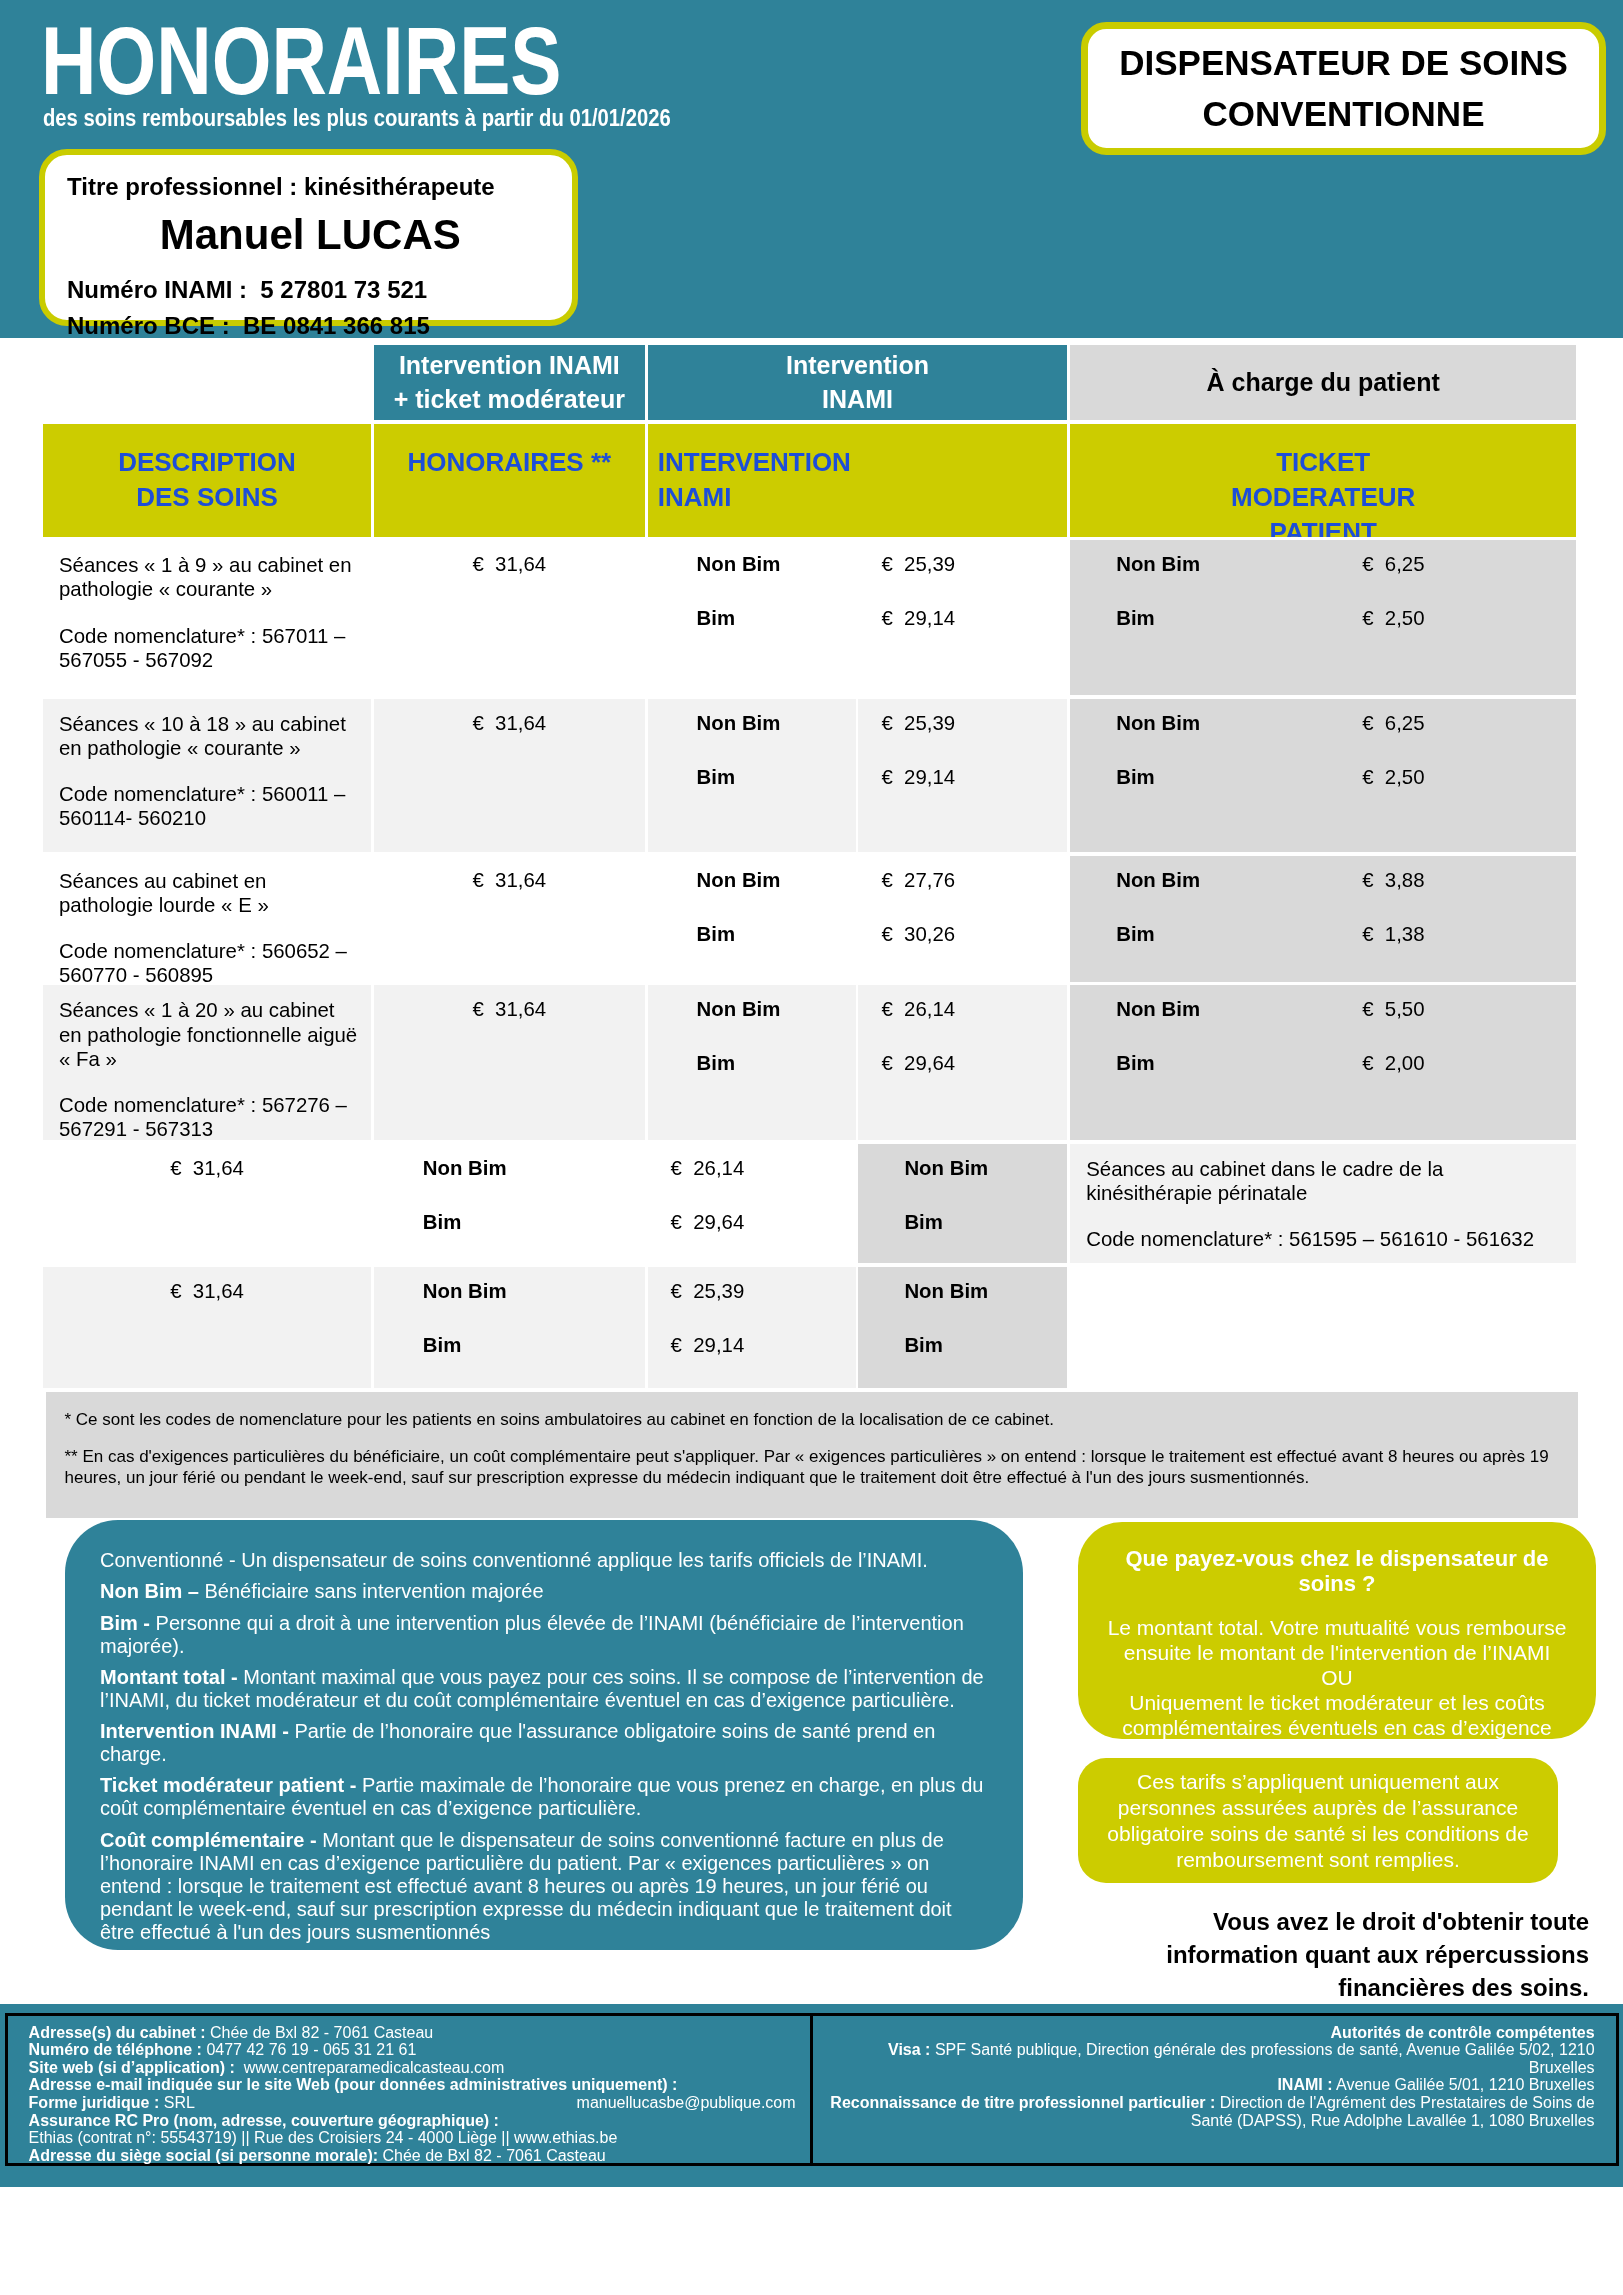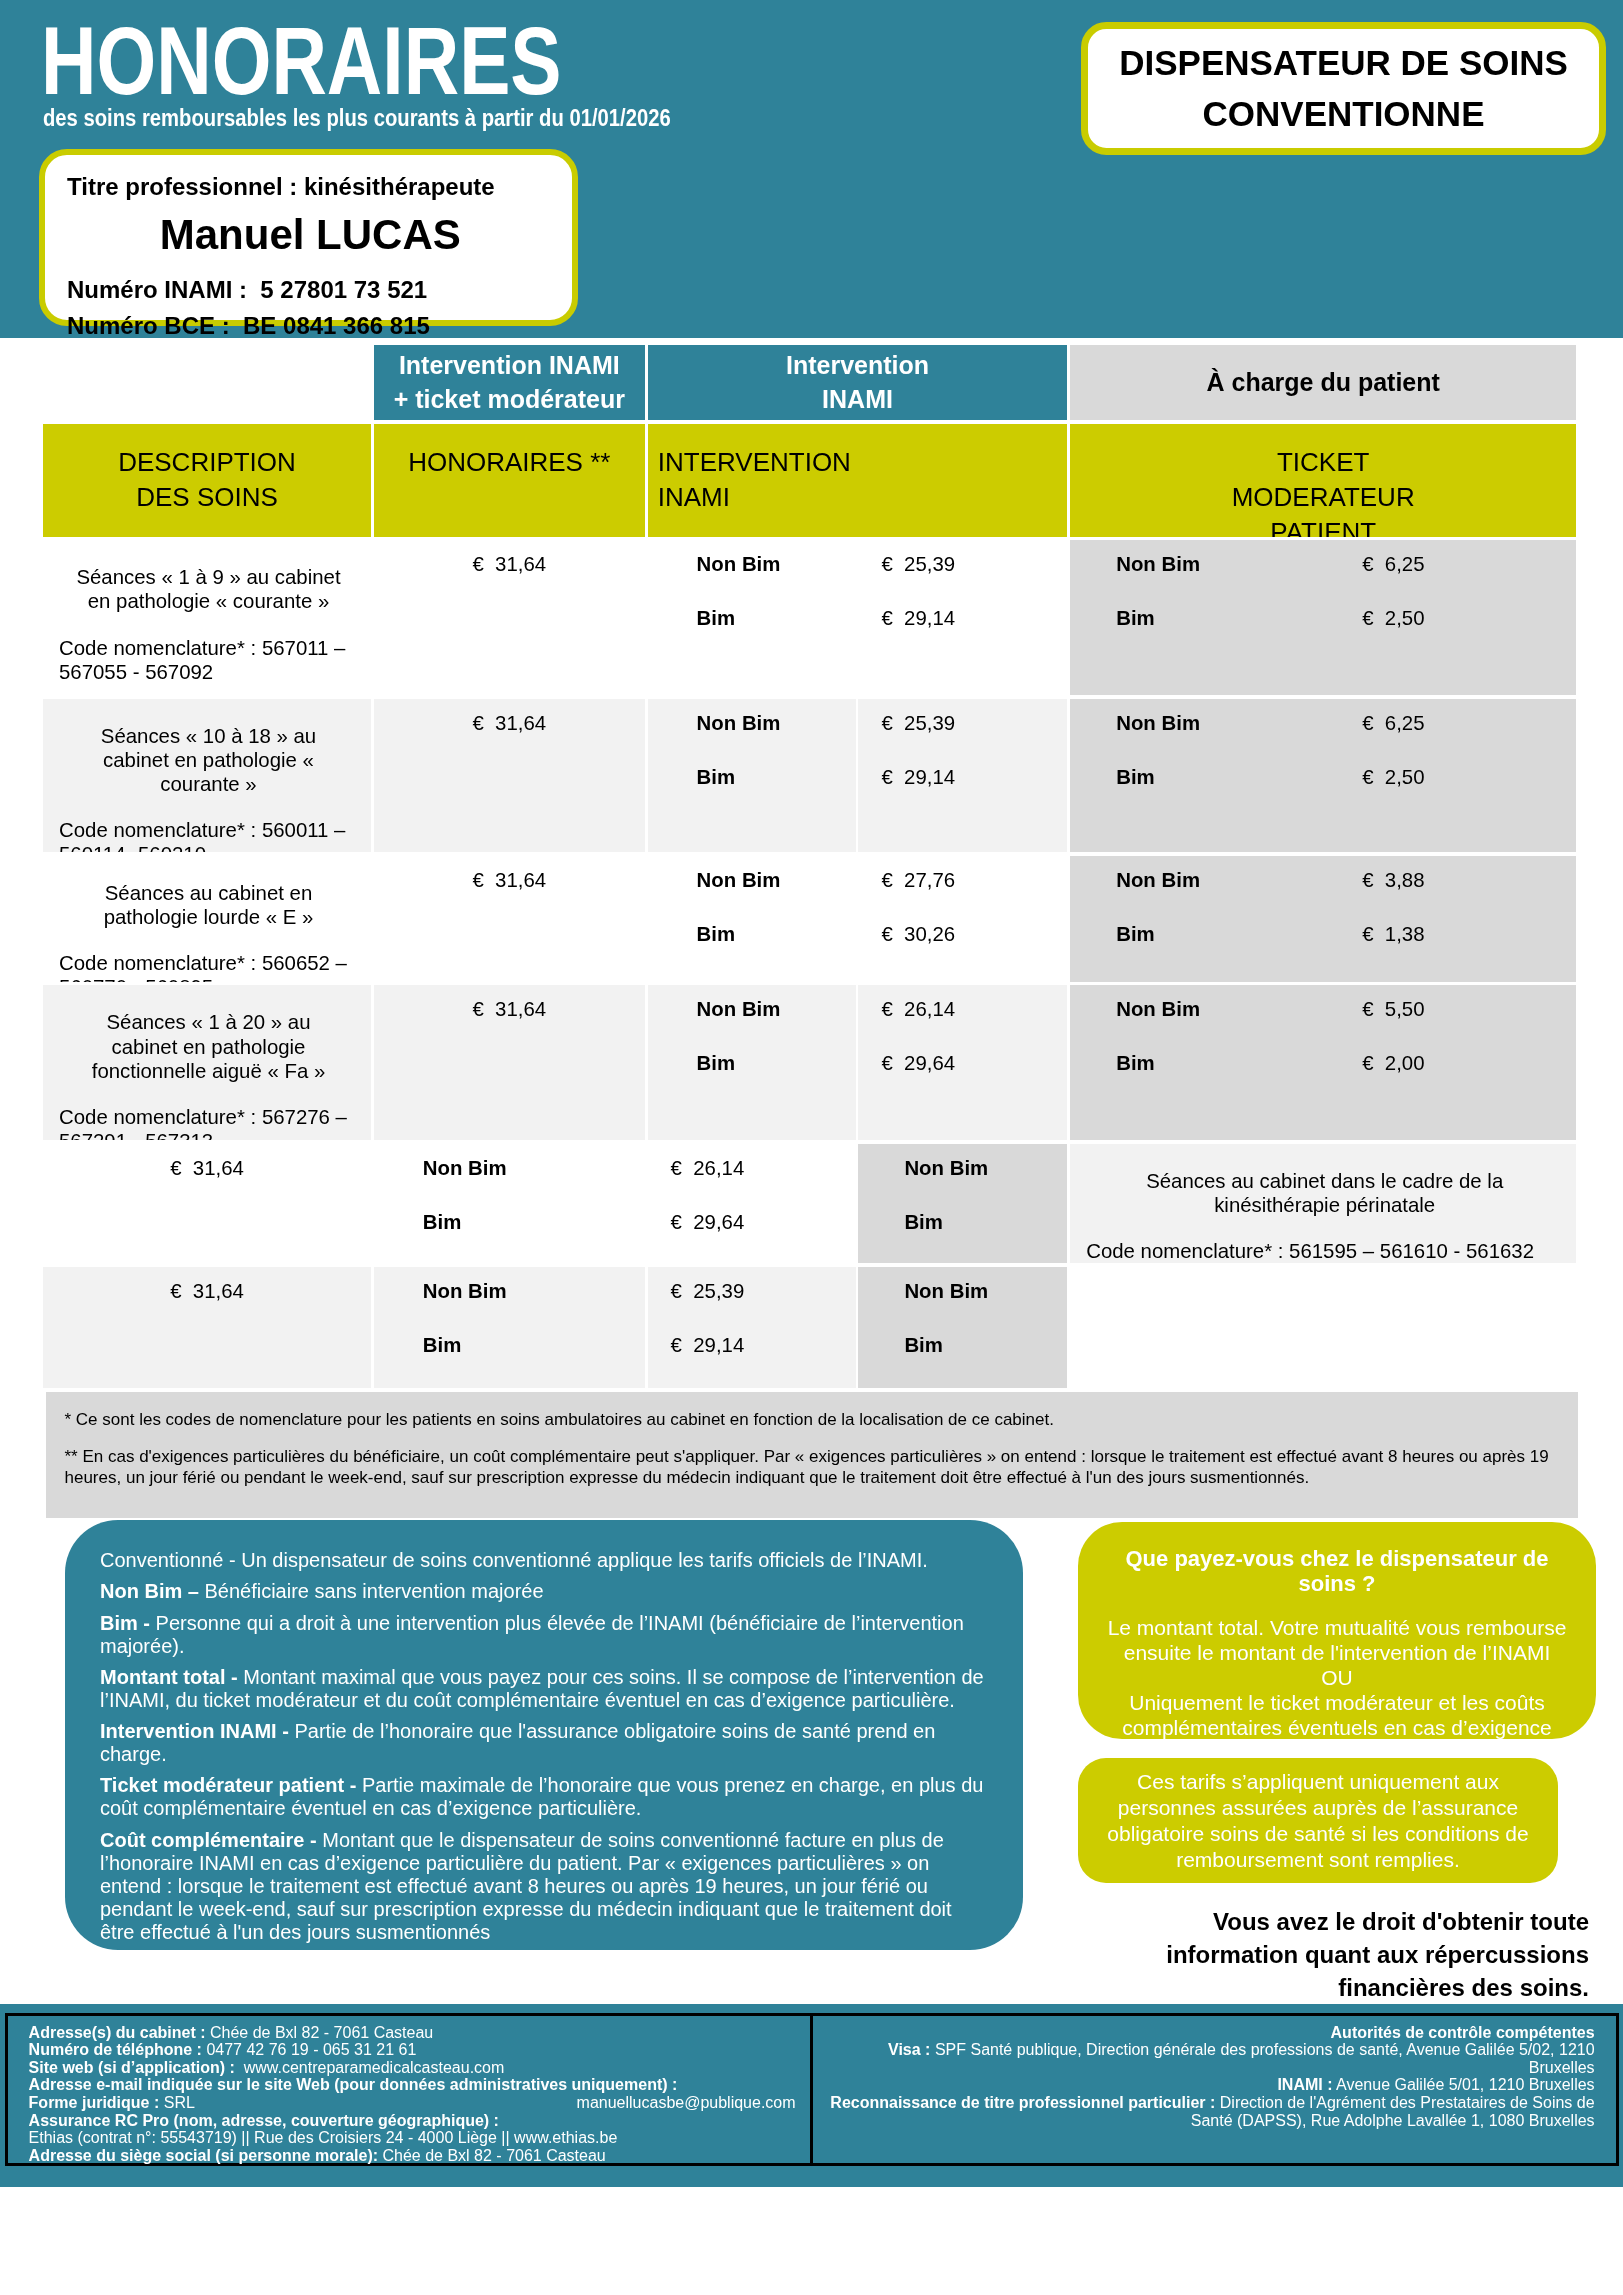--- a/index.html
+++ b/index.html
@@ -26,30 +26,30 @@
   
   .tbl{position:absolute;left:43px;top:345px;width:1532px;display:grid;
        grid-template-columns:328px 271px 208px 209px 506px;
        grid-template-rows:75px 113px 155px 153px 126px 155px 119px 121px;
        gap:3.7px 2.8px;}
   .cell{position:relative;box-sizing:border-box;overflow:hidden;}
   .gh{background:#2F8299;color:#fff;font-size:25px;font-weight:bold;display:flex;
       align-items:center;justify-content:center;text-align:center;white-space:pre-line;line-height:1.35;}
   .gh-gray{background:#D9D9D9;color:#000;font-size:25px;font-weight:bold;display:flex;
            align-items:center;justify-content:center;text-align:center;}
-  .yh{background:#CCCC00;color:#000000;font-size:26px;font-weight:normal;white-space:pre-line;
+  .yh{background:#CCCC00;color:#1d4ed8;font-size:26px;font-weight:bold;white-space:pre-line;
       line-height:1.35;padding-top:21px;box-sizing:border-box;}
   .yh.ctr{text-align:center;}
   .yh.lft{text-align:left;padding-left:10.2px;}
   .span2{grid-column:3/5;}
   .rowbg0{background:#ffffff;}
   .rowbg1{background:#F2F2F2;}
   .tkbg{background:#D9D9D9;}
   .desc-cell{padding:13px 13px 0 16px;font-size:20.4px;line-height:1.18;}
-  .desc{margin:12px;text-align:center;}
+  .desc{margin:0;}
   .code{margin:22px 0 0 0;}
   .fee-cell{padding-top:13px;text-align:center;font-size:20.4px;}
   .lab{position:absolute;font-size:20.4px;font-weight:bold;white-space:nowrap;}
   .val{position:absolute;font-size:20.4px;white-space:nowrap;}
   .t28{top:13px;} .t145{top:67px;}
   .lx{left:49px;} .vx{left:23px;}
   .tk-lx{left:46px;} .tk-vx{left:292px;}
 
   
   .footnote{position:absolute;left:46px;top:1392px;width:1532px;box-sizing:border-box;

